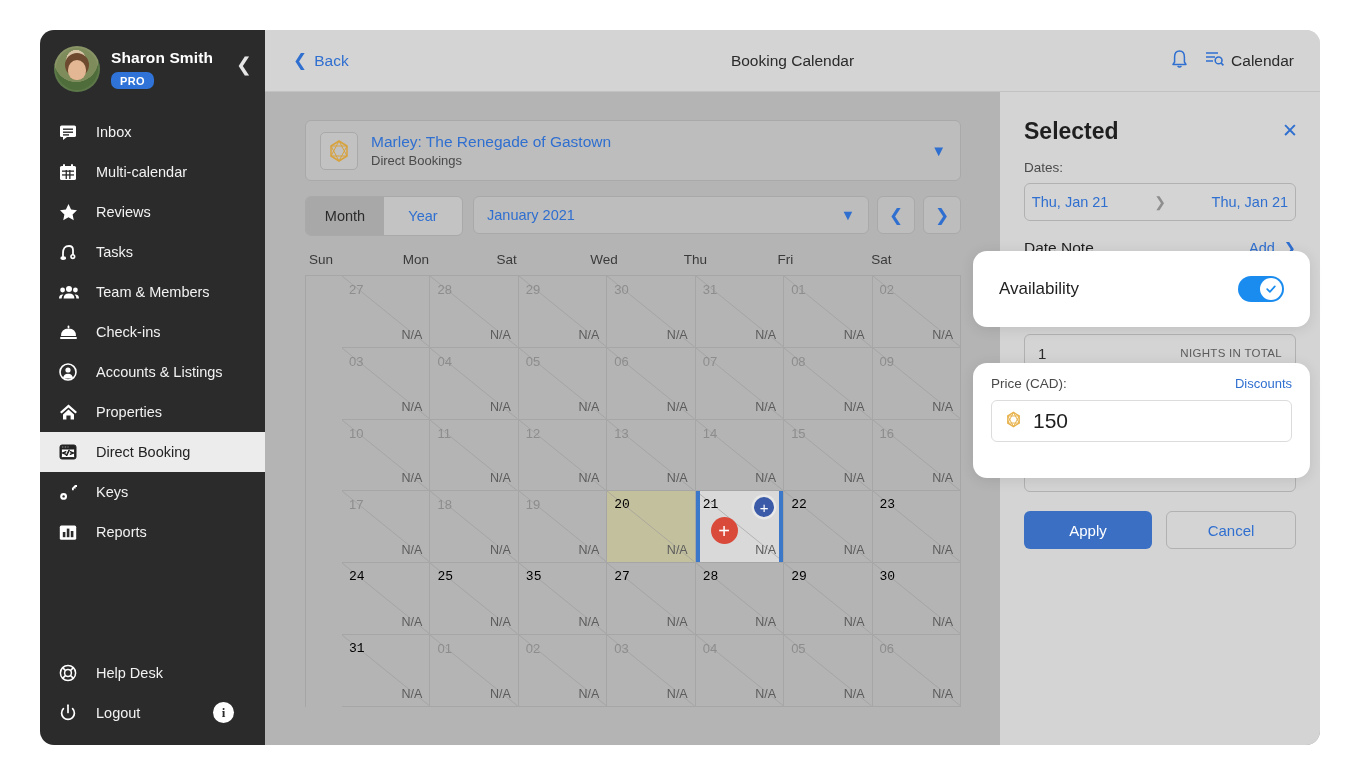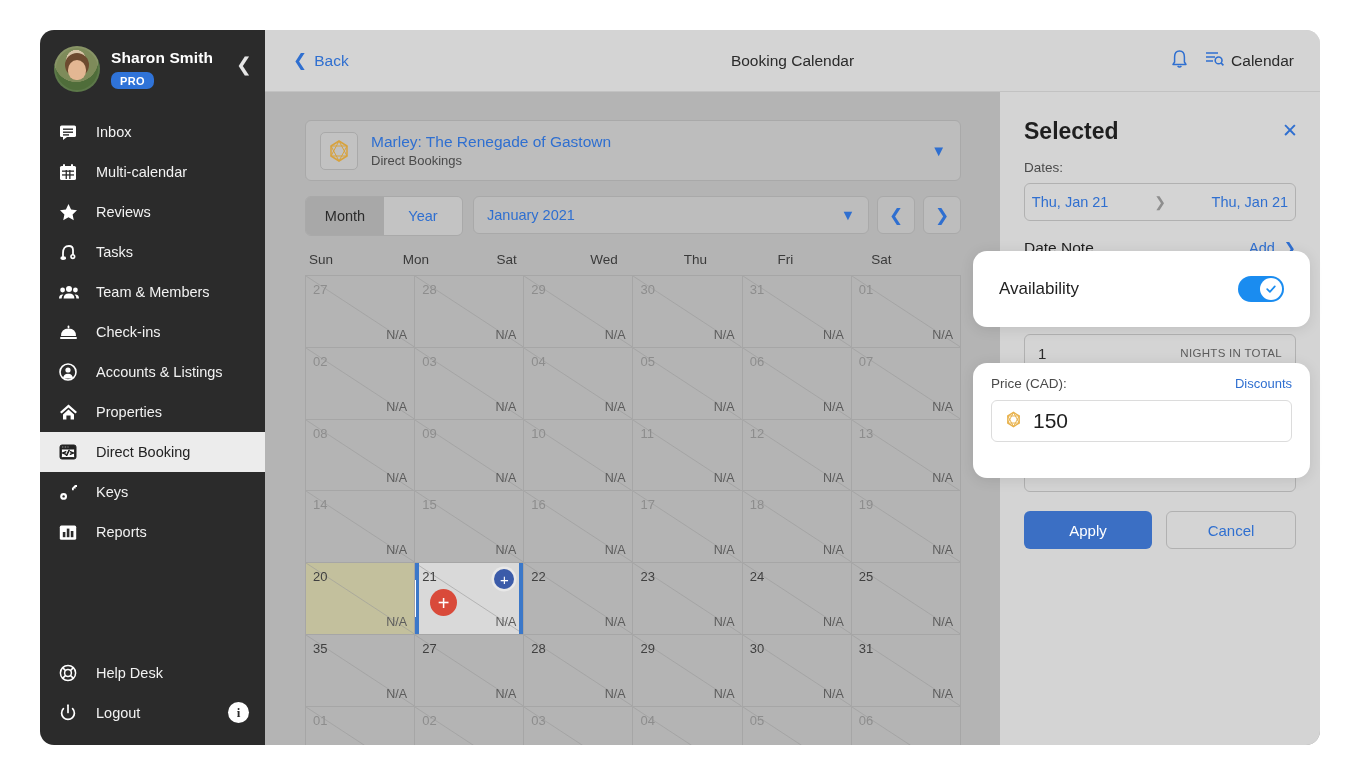--- a/index.html
+++ b/index.html
@@ -47,21 +47,21 @@
   .nav-item {
     display:flex; align-items:center; height: 40px; padding-left: 19px;
     font-size: 14.5px; color:#f2f2f2; cursor:pointer; position:relative;
   }
   .nav-item .ico { width: 28px; display:flex; align-items:center; justify-content:flex-start; flex:none; }
   .nav-item .ico svg { display:block; }
   .nav-item .lbl { margin-left: 9px; white-space:nowrap; }
   .nav-item.active { background:#ececec; color:#222; }
   .nav-item.active .ico svg { fill:#222; stroke:#222; }
 
-  .nav-bottom { position:absolute; left:0; right:2px; bottom: 12px; }
+  .nav-bottom { position:absolute; left:0; right:17px; bottom: 12px; }
   .info-dot {
     position:absolute; right: 14px; bottom: 10px;
     width:21px;height:21px;border-radius:50%;background:#fff;color:#2b2b2b;
     font-size:13px;font-weight:700;display:flex;align-items:center;justify-content:center;
     font-family:"Liberation Serif", serif; cursor:pointer;
   }
 
   
   #main {
     position:absolute; left: 265px; top: 30px;
@@ -116,31 +116,31 @@
   .month-sel .nm { flex:1; }
   .navbtn {
     width: 38px; height: 38px; margin-left: 8px; border:1px solid #a9a9a9; border-radius:6px;
     background:#bdbdbd; display:flex;align-items:center;justify-content:center;
     color:#2f6fd0; font-size:17px; cursor:pointer;
   }
 
   .dow-row { display:grid; grid-template-columns: repeat(7, 1fr); margin-top: 16px; }
   .dow { font-size: 13.5px; color:#3a3a3a; padding-left: 4px; padding-bottom:8px; }
 
-  .grid { display:grid; grid-template-columns: repeat(6, 1fr);
-    border-left:1px solid #a6a6a6; border-top:1px solid #a6a6a6; position:relative; }
+  .grid { display:grid; grid-template-columns: repeat(7, 1fr);
+    border-left:1px solid #a6a6a6; border-top:1px solid #a6a6a6; position:relative;padding-left:36px; }
   .cell {
     position:relative; height: 71.8px;
     border-right:1px solid #a6a6a6; border-bottom:1px solid #a6a6a6;
     background:#b4b4b4; overflow:hidden; cursor:pointer;
   }
   .cell .slash { position:absolute; left:0; top:0; width:100%; height:100%; }
   .cell .dnum { position:absolute; left: 7px; top: 6px; font-size: 13px; color:#8d8d8d; }
   .cell .na { position:absolute; right: 7px; bottom: 5px; font-size: 12.5px; color:#5c5c5c; }
-  .cell.in-month .dnum { color:#404040; }
+  .cell.in-month .dnum { color:#000000;font-family:Liberation Mono, monospace; }
   .cell.tinted { background:#c3c09d; }
   .cell.sel { background:#d9d9d9; }
 
   .selbar-l, .selbar-r {
     position:absolute; top:-1px; bottom:-1px; width: 9px; background:#3b78c9; z-index:4;
   }
   .selbar-l { left:-5px; } .selbar-r { right:-5px; }
   .selbar-l::after, .selbar-r::after {
     content:""; position:absolute; left:3.5px; top:18px; bottom:18px; width:2px; background:#fff;
   }

